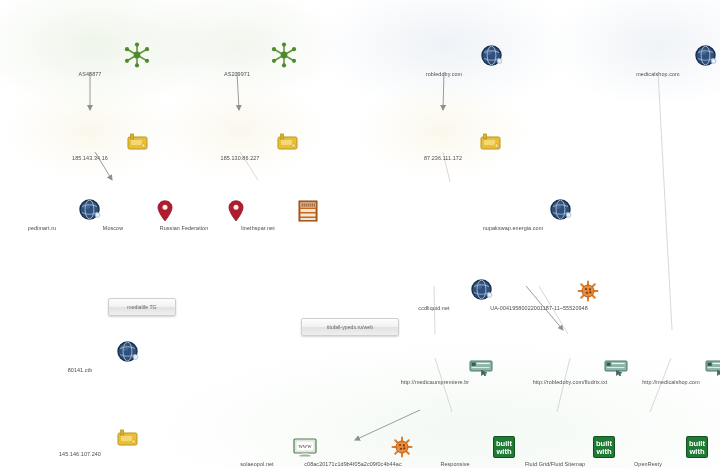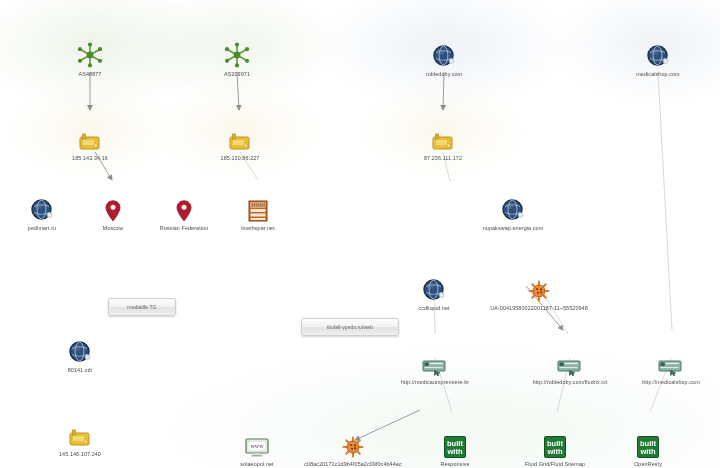--- a/index.html
+++ b/index.html
@@ -13,21 +13,21 @@
       radial-gradient(ellipse 150px 85px at 658px 45px, rgba(233,238,244,.7), rgba(255,255,255,0) 72%),
       radial-gradient(ellipse 120px 70px at 90px 130px, rgba(249,246,232,.8), rgba(255,255,255,0) 72%),
       radial-gradient(ellipse 120px 70px at 240px 130px, rgba(249,246,232,.8), rgba(255,255,255,0) 72%),
       radial-gradient(ellipse 120px 70px at 443px 130px, rgba(249,246,232,.8), rgba(255,255,255,0) 72%),
       radial-gradient(ellipse 430px 120px at 470px 430px, rgba(235,245,236,.6), rgba(255,255,255,0) 75%),
       linear-gradient(#ffffff,#ffffff);
   }
   #graph{position:absolute;inset:0;}
   svg.edges{position:absolute;left:0;top:0;width:720px;height:468px;pointer-events:none;}
   .node{position:absolute;width:120px;margin-left:-60px;text-align:center;cursor:default;}
-  .node .ic{height:34px;display:flex;align-items:flex-end;justify-content:center;}
+  .node .ic{height:34px;display:flex;align-items:flex-end;justify-content:flex-end;}
   .node .lbl{
     margin-top:3px;font-size:5.4px;line-height:7px;color:#4a4a4a;
     word-break:break-all;letter-spacing:.1px;
     text-shadow:0 0 1.1px rgba(255,255,255,.95);
     filter:blur(.22px);
   }
   .banner{
     position:absolute;height:16px;border-radius:2px;
     background:linear-gradient(#fdfdfd 0%,#f2f2f2 48%,#e2e2e2 52%,#efefef 100%);
     border:1px solid #cfcfcf;box-shadow:0 1px 2px rgba(0,0,0,.18);

